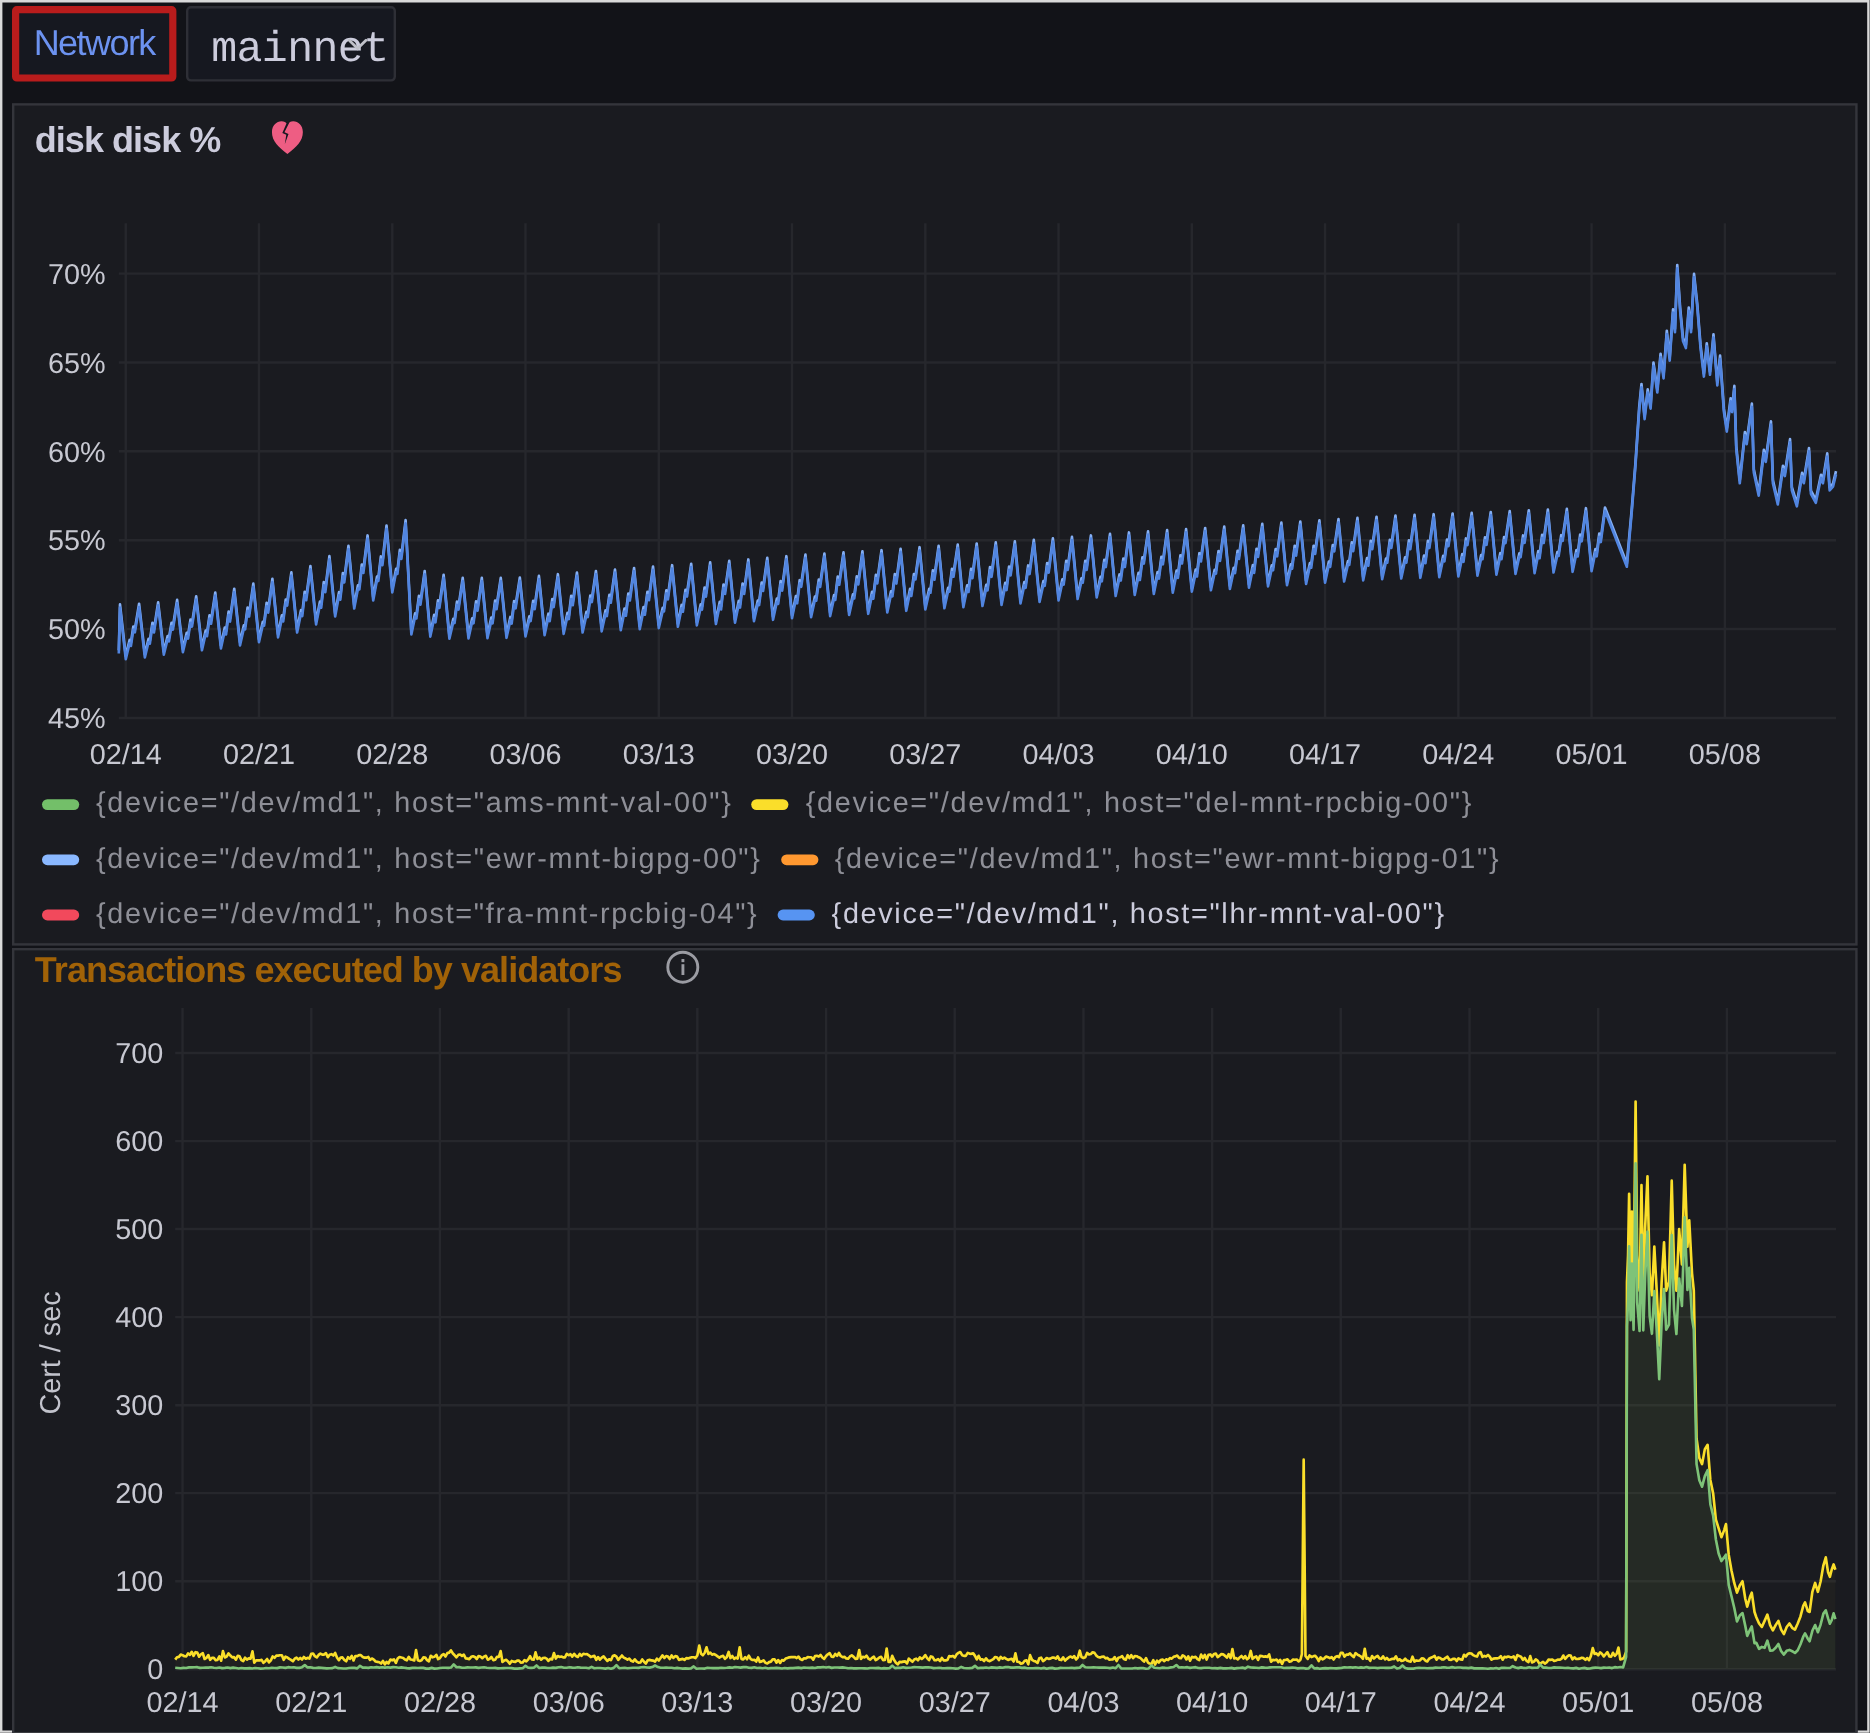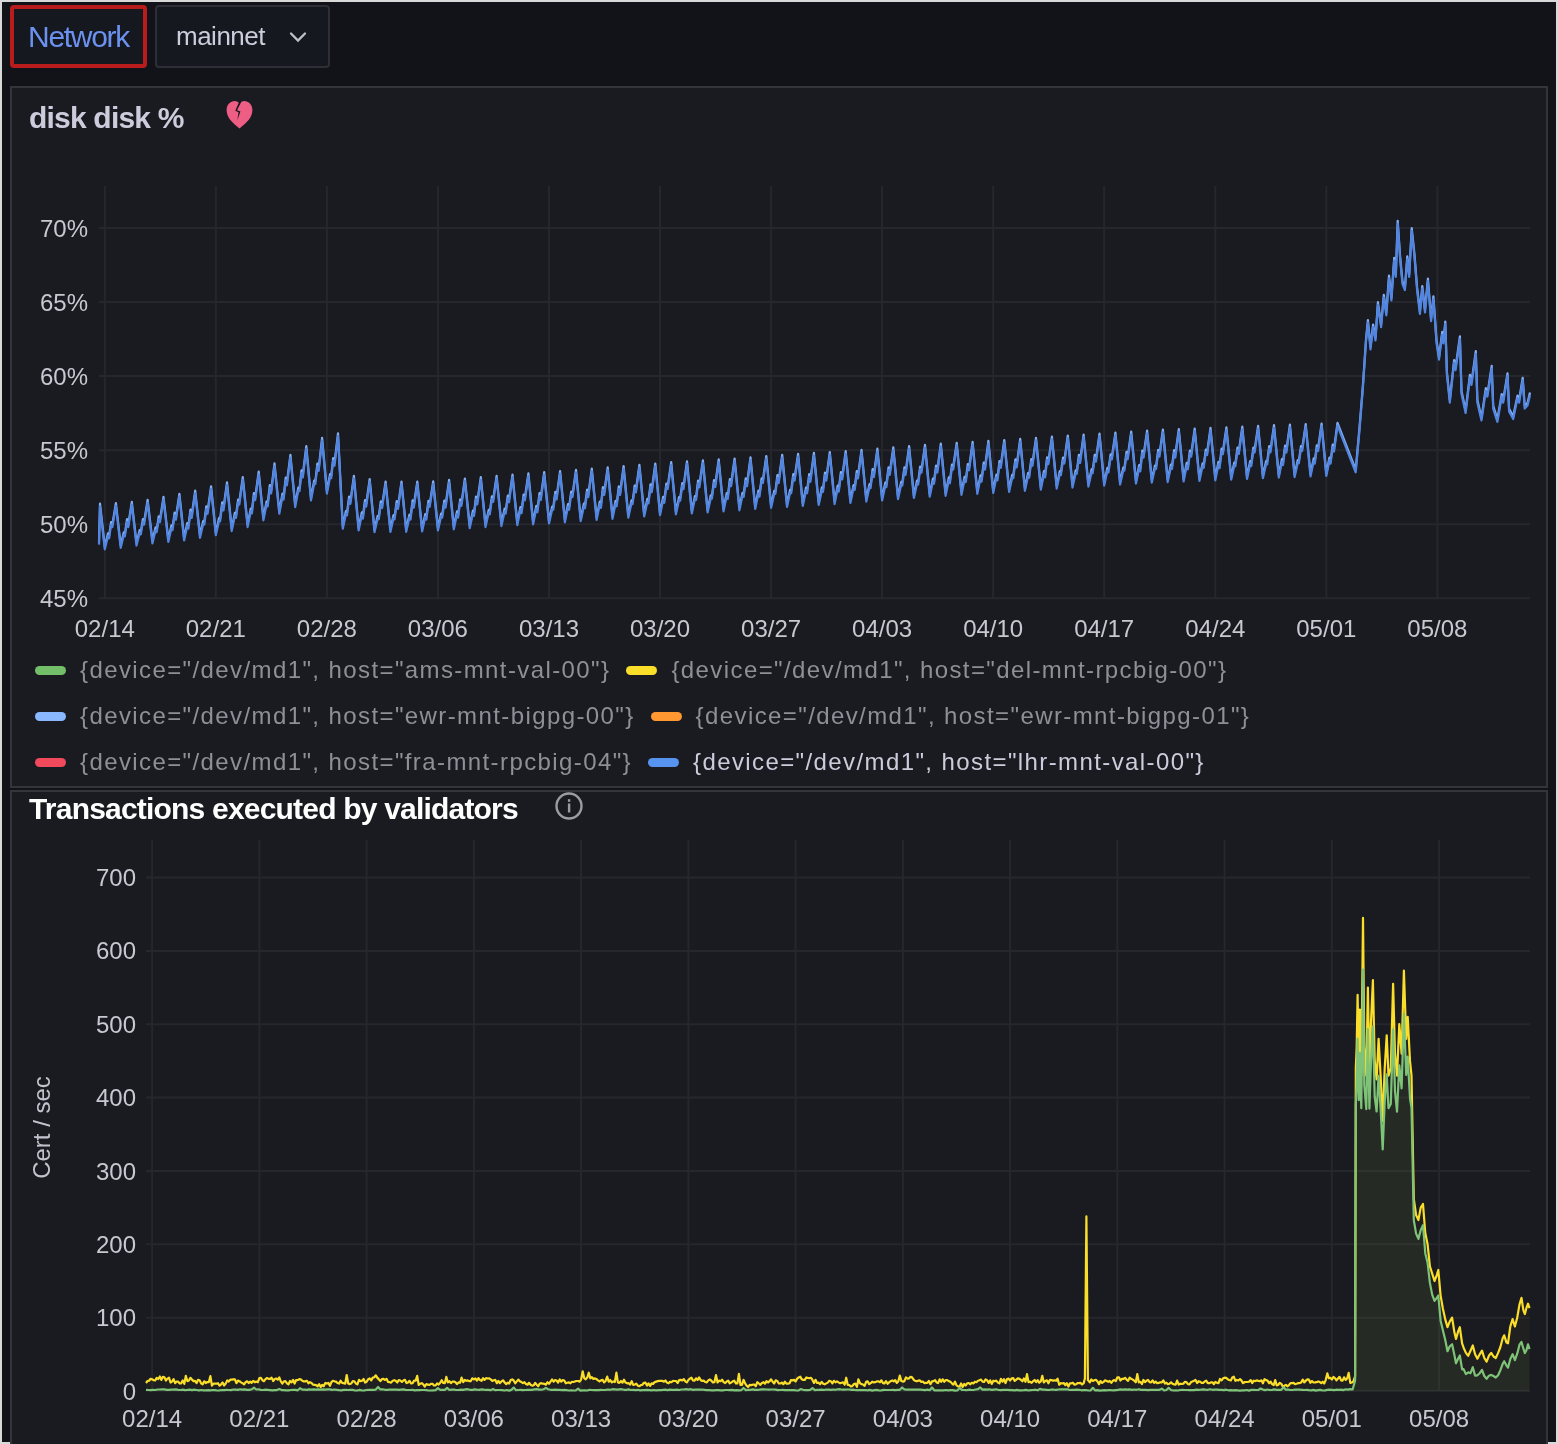--- a/index.html
+++ b/index.html
@@ -1,23 +1,23 @@
 <!DOCTYPE html>
 <html><head><meta charset="utf-8"><style>
 html,body{margin:0;padding:0;}
 body{width:1558px;height:1444px;position:relative;background:#121318;overflow:hidden;
  font-family:"Liberation Sans", sans-serif;box-shadow:inset 0 0 0 2px #d9d9d9;}
 .panel{position:absolute;background:#1a1b20;border:2px solid #34353b;box-sizing:border-box;}
 </style></head>
 <body>
-<div style="position:absolute;left:10px;top:5px;width:137px;height:63px;box-sizing:border-box;border:4px solid #b91c1c;border-radius:4px;background:#161820;display:flex;align-items:center;justify-content:center;">
+<div style="position:absolute;left:10px;top:5px;width:137px;height:63px;box-sizing:border-box;border:6px solid #b91c1c;border-radius:4px;background:#161820;display:flex;align-items:center;justify-content:center;">
   <span style="color:#6c92f0;font-size:30px;font-weight:500;letter-spacing:-1.3px;">Network</span>
 </div>
 <div style="position:absolute;left:155px;top:5px;width:175px;height:63px;box-sizing:border-box;border:2px solid #2e2f36;border-radius:4px;background:#161820;">
-  <span style="position:absolute;left:19px;top:14px;color:#ccccdc;font-size:26px;font-weight:500;letter-spacing:-0.5px;">mainnet</span>
+  <span style="position:absolute;left:19px;top:14px;color:#ccccdc;font-size:36px;font-weight:500;letter-spacing:-0.5px;font-family:Liberation Mono, monospace;">mainnet</span>
 </div>
 <svg width="18" height="12" viewBox="0 0 18 12" style="position:absolute;left:289px;top:31px">
 <polyline points="2,2.5 9,9.5 16,2.5" stroke="#bfc0c8" stroke-width="2.3" fill="none" stroke-linecap="round"></polyline>
 </svg>
 <div class="panel" style="left:10px;top:86px;width:1538px;height:702px;"></div>
 <div class="panel" style="left:10px;top:790px;width:1538px;height:656px;"></div>
 <svg width="1538" height="702" viewBox="0 0 1538 702" style="position:absolute;left:10px;top:86px">
     <path d="M94.8 100.0V512.3M205.8 100.0V512.3M316.9 100.0V512.3M427.9 100.0V512.3M539.0 100.0V512.3M650.0 100.0V512.3M761.1 100.0V512.3M872.1 100.0V512.3M983.2 100.0V512.3M1094.2 100.0V512.3M1205.3 100.0V512.3M1316.3 100.0V512.3M1427.4 100.0V512.3M89.0 512.3H1520.0M89.0 438.2H1520.0M89.0 364.2H1520.0M89.0 290.1H1520.0M89.0 216.1H1520.0M89.0 142.0H1520.0" stroke="rgba(204,204,220,0.065)" stroke-width="2" fill="none"></path>
     <text x="78" y="520.8" text-anchor="end" font-family="Liberation Sans, sans-serif" font-size="24" fill="#c7c8d1">45%</text>
     <text x="78" y="446.8" text-anchor="end" font-family="Liberation Sans, sans-serif" font-size="24" fill="#c7c8d1">50%</text>
@@ -88,17 +88,17 @@
       <span style="margin-left:16px;width:31px;height:9px;border-radius:4.5px;background:#FF9830;display:inline-block;"></span>
       <span style="margin-left:14px;font-size:24px;color:#8e8f97;letter-spacing:1.4px;white-space:nowrap;">{device="/dev/md1", host="ewr-mnt-bigpg-01"}</span>
     </div>
     <div style="display:flex;align-items:center;height:46px;">
       <span style="width:31px;height:9px;border-radius:4.5px;background:#F2495C;display:inline-block;"></span>
       <span style="margin-left:14px;font-size:24px;color:#8e8f97;letter-spacing:1.4px;white-space:nowrap;">{device="/dev/md1", host="fra-mnt-rpcbig-04"}</span>
       <span style="margin-left:16px;width:31px;height:9px;border-radius:4.5px;background:#5794F2;display:inline-block;"></span>
       <span style="margin-left:14px;font-size:24px;color:#ccccdc;letter-spacing:1.4px;white-space:nowrap;">{device="/dev/md1", host="lhr-mnt-val-00"}</span>
     </div>
   </div>
-<div style="position:absolute;left:29px;top:792px;font-size:30px;font-weight:600;color:#ffffff;letter-spacing:-0.8px;">Transactions executed by validators</div>
+<div style="position:absolute;left:29px;top:792px;font-size:30px;font-weight:600;color:#a16207;letter-spacing:-0.8px;">Transactions executed by validators</div>
 <svg width="32" height="32" viewBox="0 0 32 32" style="position:absolute;left:553px;top:790px">
 <circle cx="16" cy="16" r="12.5" stroke="#9b9ca3" stroke-width="2.4" fill="none"></circle>
 <rect x="14.9" y="13.5" width="2.4" height="9" fill="#9b9ca3"></rect>
 <rect x="14.9" y="9.2" width="2.4" height="2.6" fill="#9b9ca3"></rect>
 </svg>
 </body></html>

